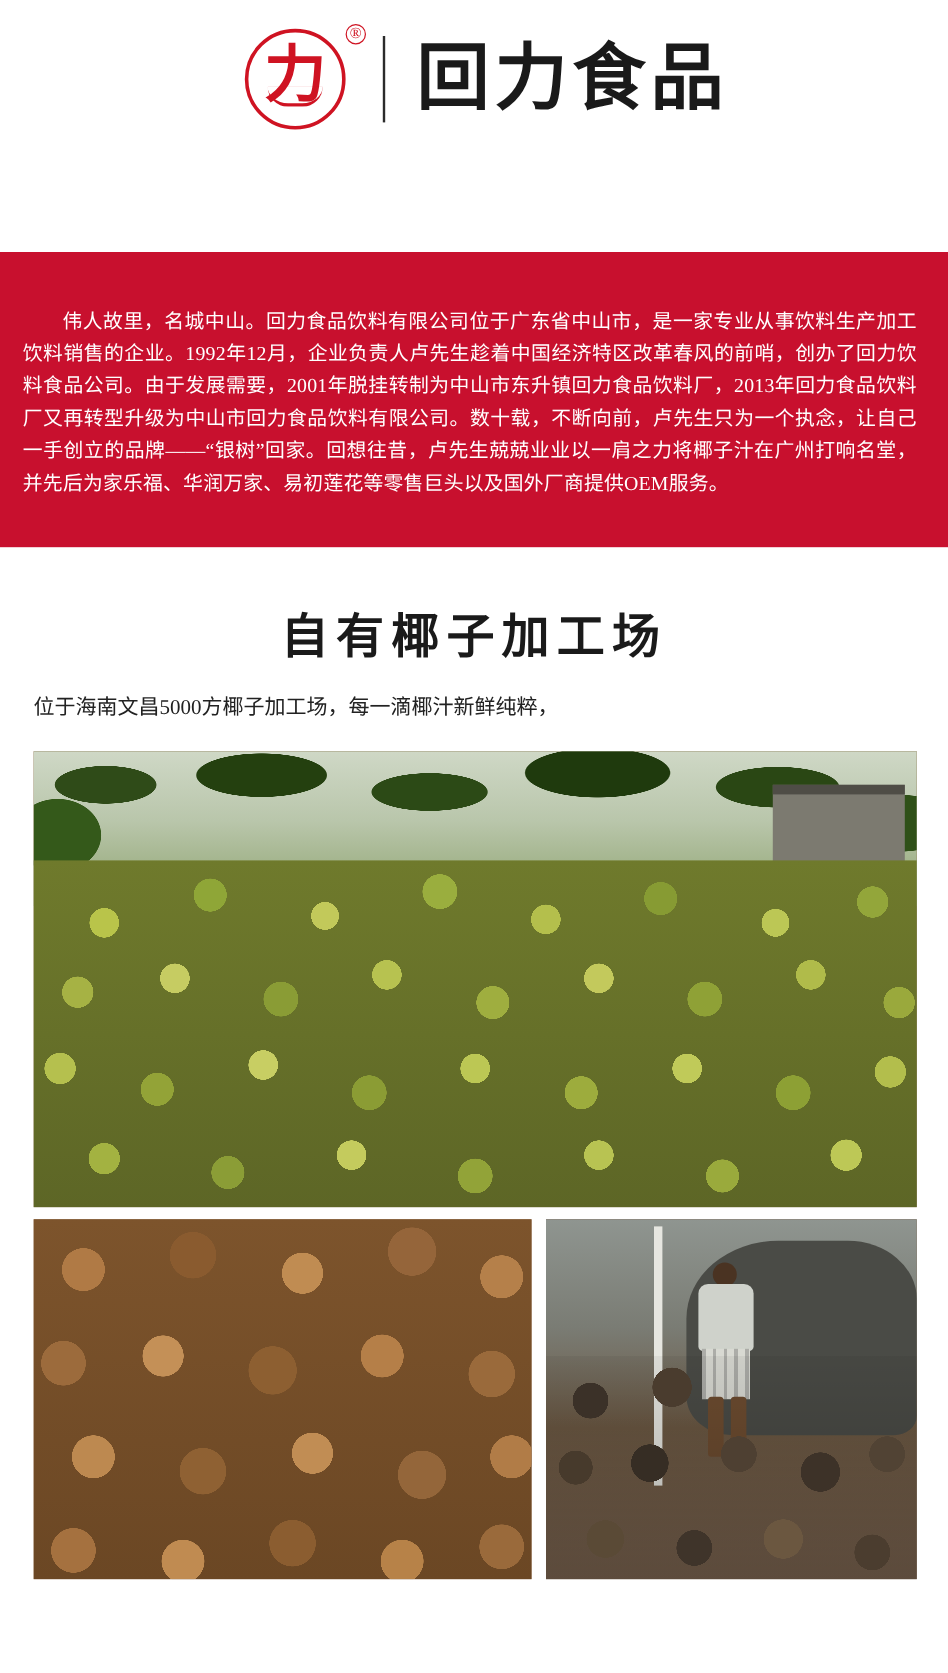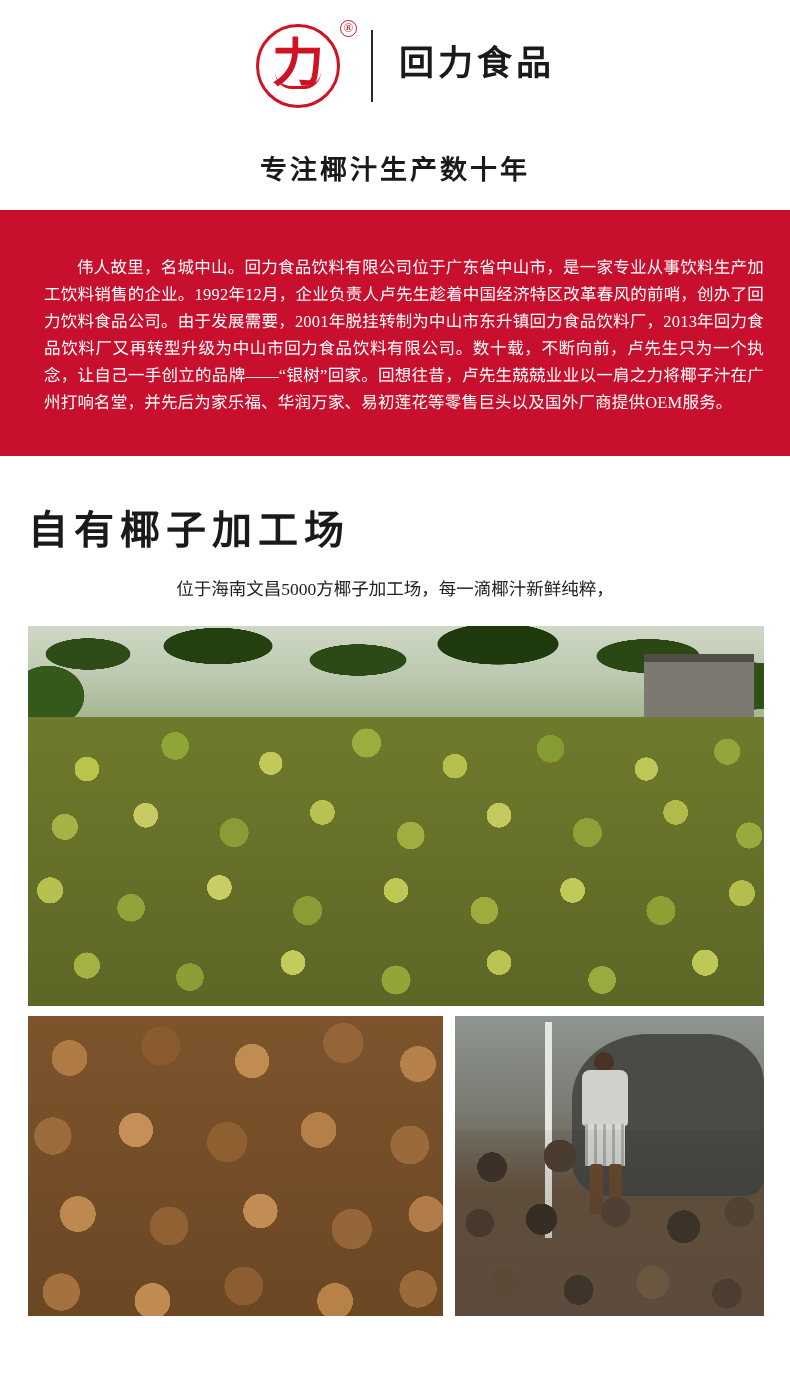--- a/index.html
+++ b/index.html
@@ -88,41 +88,41 @@
     text-align: center;
     font-family: "Liberation Serif", serif;
   }
   .brand-divider {
     width: 2px;
     height: 72px;
     background: #2b2b2b;
     margin: 0 26px 0 10px;
   }
   .brand-name {
-    font-family: Liberation Mono, monospace;
-    font-size: 35px;
+    font-family: Liberation Serif, serif;
+    font-size: 61px;
     font-weight: bold;
     letter-spacing: 4px;
     color: #1a1a1a;
     line-height: 1;
   }
   .tagline {
     margin-top: 34px;
     font-family: "Liberation Serif", "DejaVu Serif", serif;
     font-size: 27px;
     font-weight: bold;
     letter-spacing: 3px;
     color: #1a1a1a;
   }
 
   
   .intro-block {
     background: #c8102e;
     color: #ffffff;
-    padding: 44px 26px 40px 44px;
+    padding: 44px 26px 40px 19px;
     box-sizing: border-box;
   }
   .intro-text {
     font-family: "Liberation Serif", "DejaVu Serif", serif;
     font-size: 16.5px;
     line-height: 27px;
     text-indent: 2em;
     text-align: justify;
     margin: 0;
     letter-spacing: 0.2px;
@@ -134,28 +134,28 @@
     margin: 16px 18px 0 18px;
     padding: 26px 10px 0 10px;
     box-sizing: border-box;
   }
   .card-title {
     font-family: "Liberation Serif", "DejaVu Serif", serif;
     font-size: 40px;
     font-weight: bold;
     letter-spacing: 6px;
     color: #1a1a1a;
+    text-align: center;
     margin: 0 0 18px 0;
   }
   .card-sub {
     font-family: "Liberation Serif", "DejaVu Serif", serif;
     font-size: 17.5px;
     line-height: 30px;
     color: #222;
-    text-align: center;
     margin: 0 0 22px 0;
   }
   .card-sub div { white-space: nowrap; }
 
   
   .photo-main {
     width: 736px;
     height: 380px;
     margin: 0 auto;
     position: relative;
@@ -356,21 +356,20 @@
       <div class="logo-wrap">
         <div class="logo-circle">
           <span class="logo-glyph">力</span>
           <span class="logo-swoosh"></span>
         </div>
         <span class="reg-mark">®</span>
       </div>
       <div class="brand-divider"></div>
       <div class="brand-name">回力食品</div>
     </div>
-    <div class="tagline">专注椰汁生产数十年</div>
   </div>
 
   <div class="intro-block">
     <p class="intro-text">伟人故里，名城中山。回力食品饮料有限公司位于广东省中山市，是一家专业从事饮料生产加工饮料销售的企业。1992年12月，企业负责人卢先生趁着中国经济特区改革春风的前哨，创办了回力饮料食品公司。由于发展需要，2001年脱挂转制为中山市东升镇回力食品饮料厂，2013年回力食品饮料厂又再转型升级为中山市回力食品饮料有限公司。数十载，不断向前，卢先生只为一个执念，让自己一手创立的品牌——“银树”回家。回想往昔，卢先生兢兢业业以一肩之力将椰子汁在广州打响名堂，并先后为家乐福、华润万家、易初莲花等零售巨头以及国外厂商提供OEM服务。</p>
   </div>
 
   <div class="card">
     <h2 class="card-title">自有椰子加工场</h2>
     <div class="card-sub">
       <div>位于海南文昌5000方椰子加工场，每一滴椰汁新鲜纯粹，</div>

